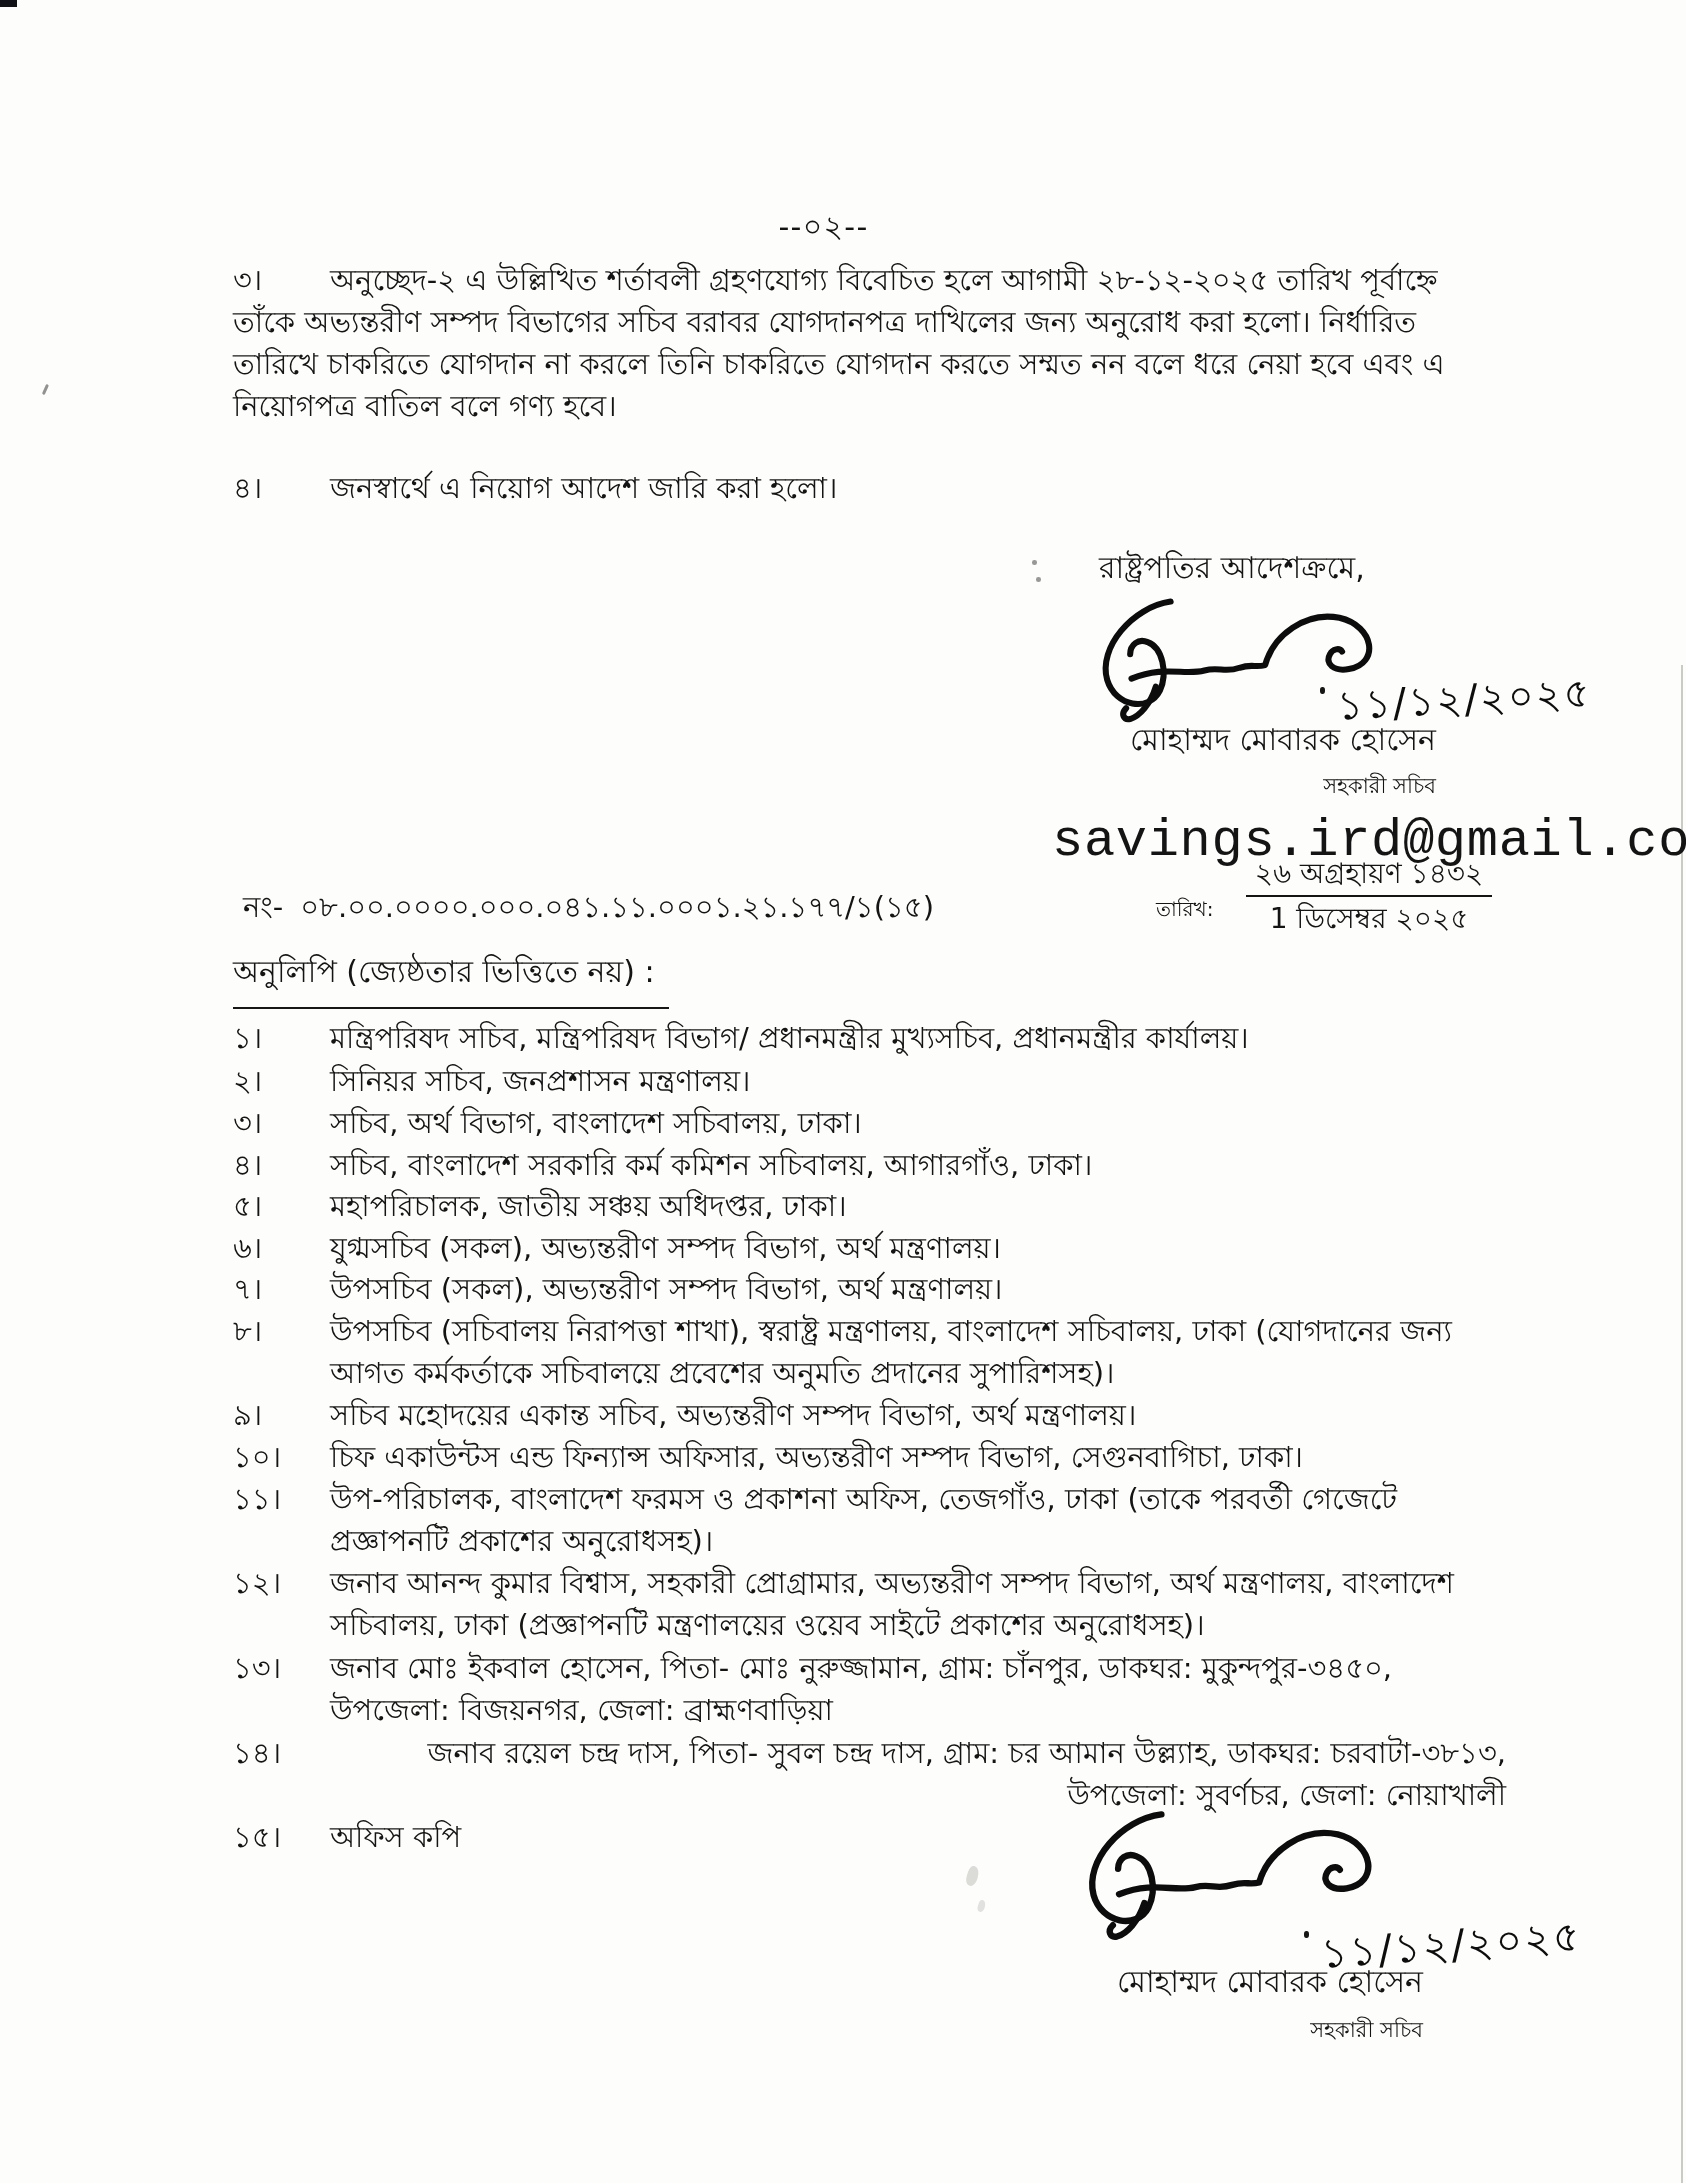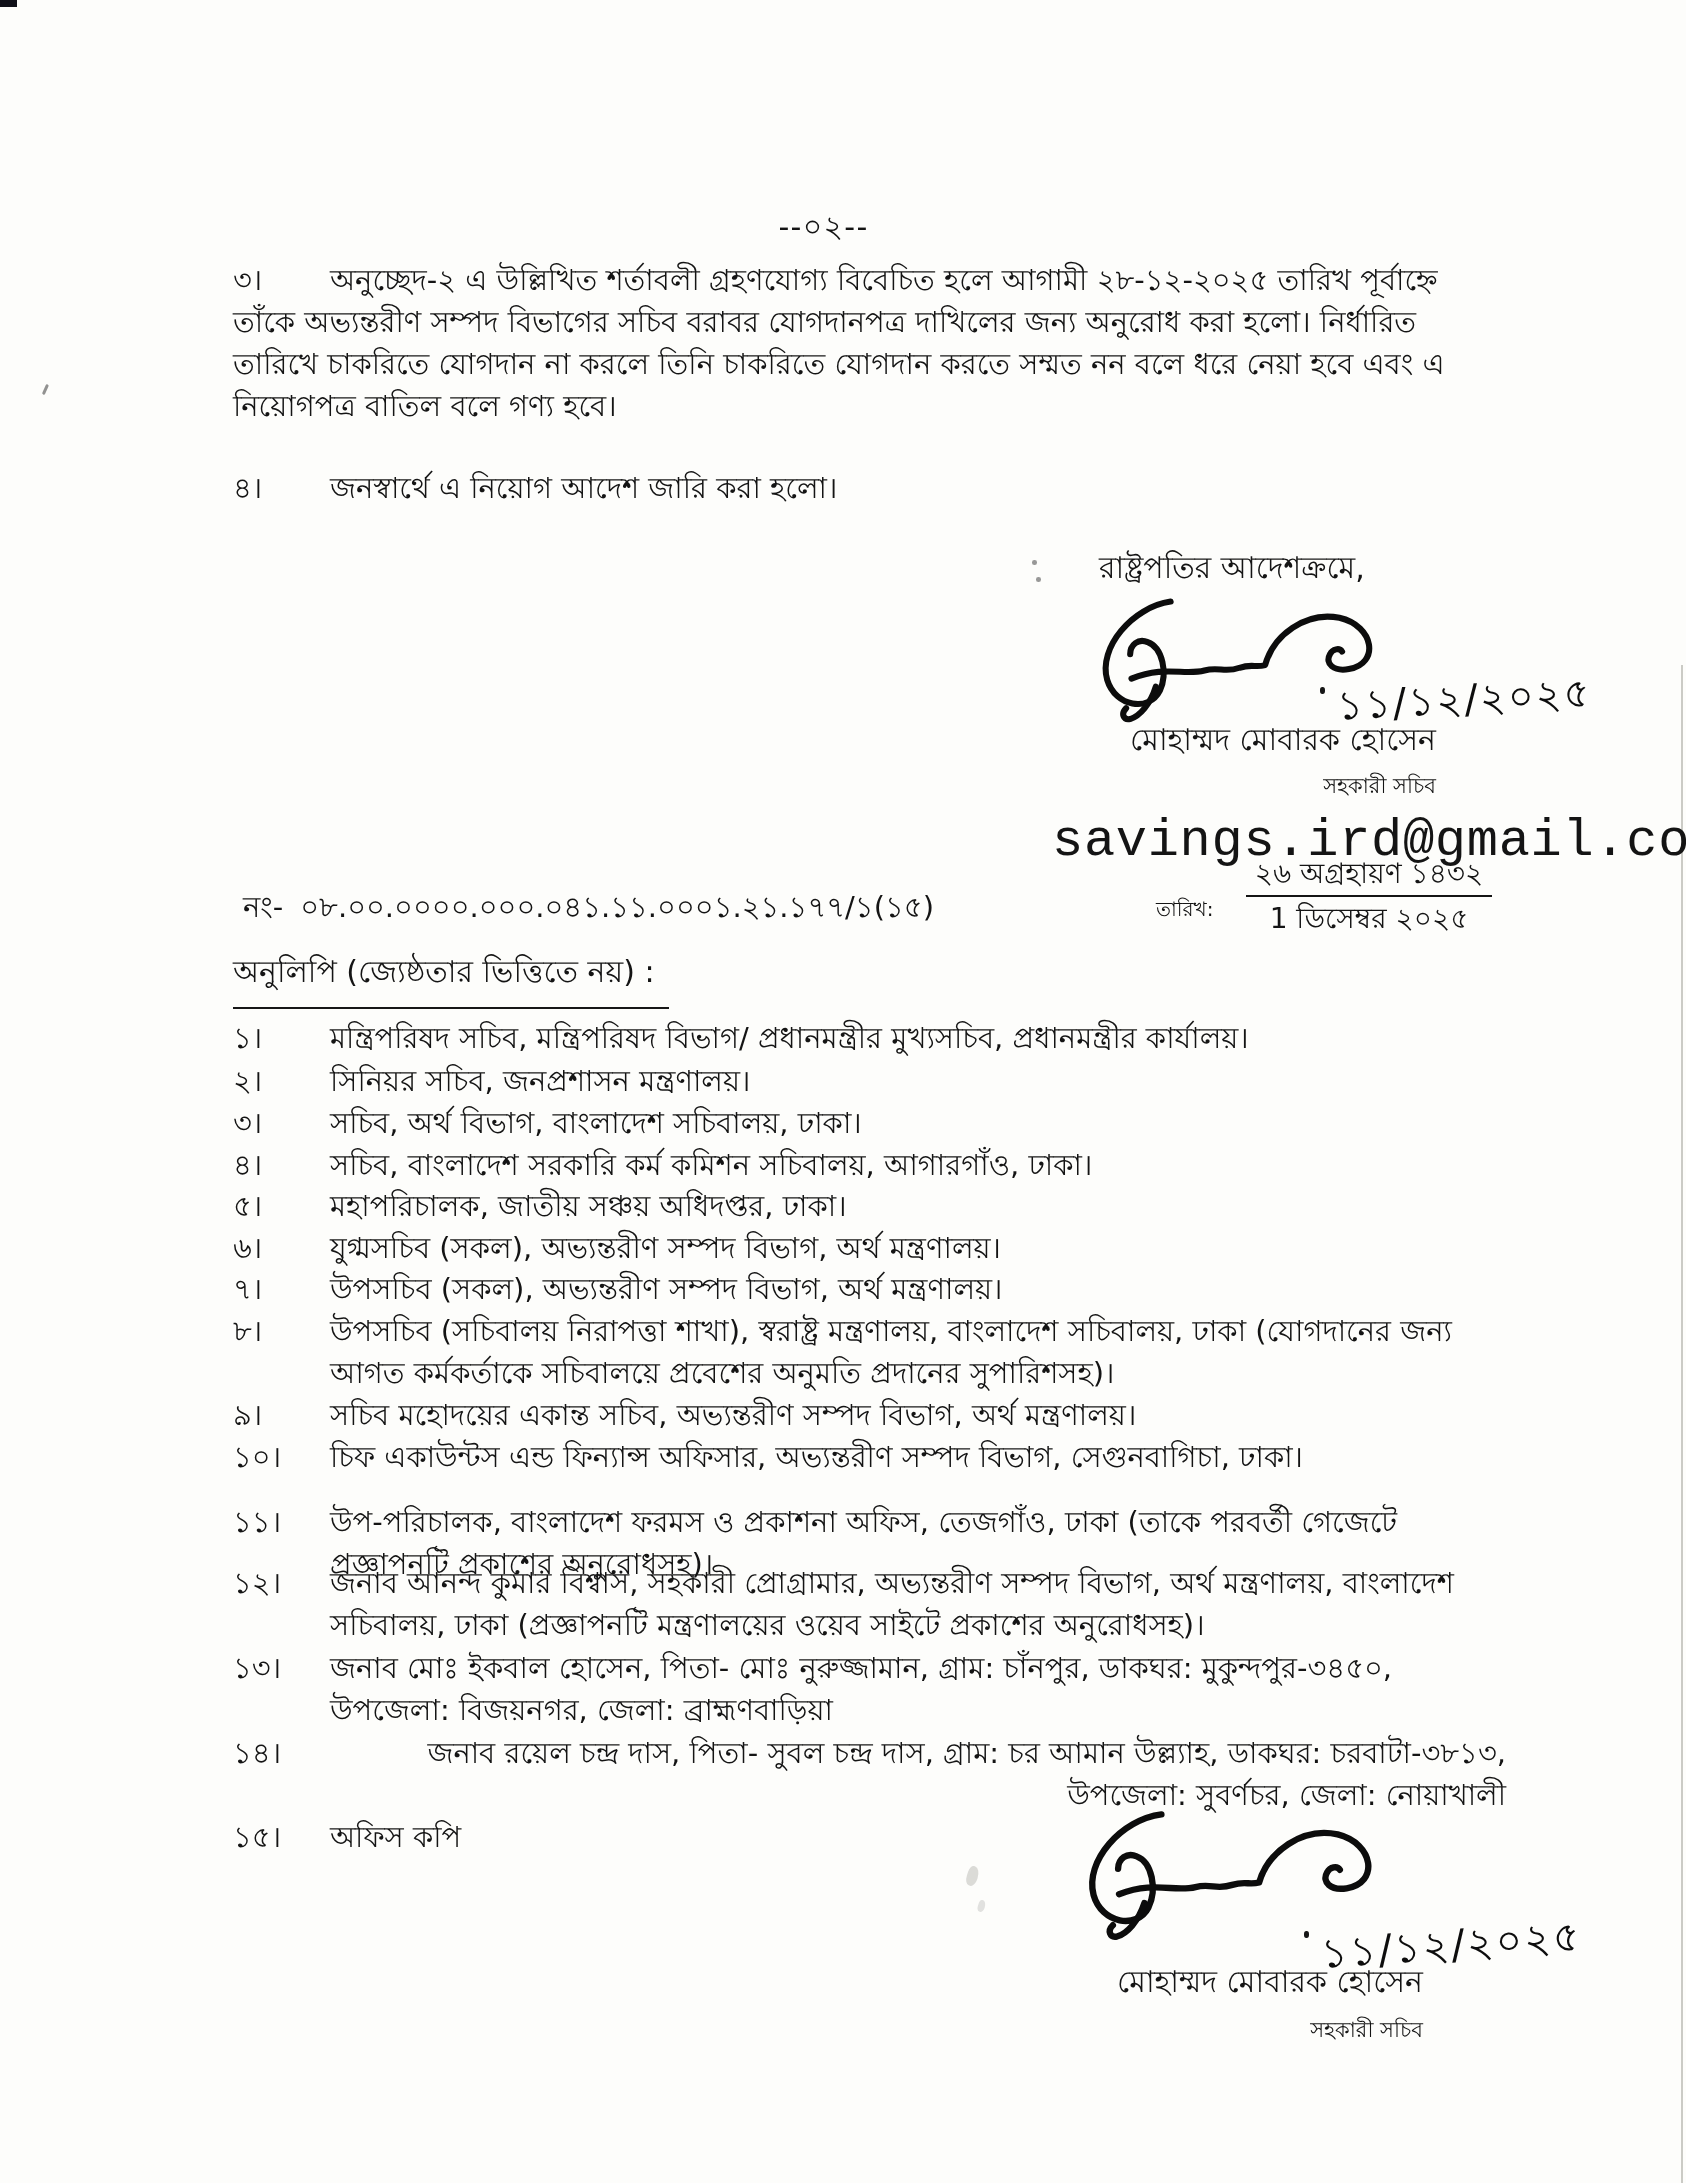--- a/index.html
+++ b/index.html
@@ -151,21 +151,21 @@
   <span class="itxt">উপসচিব (সচিবালয় নিরাপত্তা শাখা), স্বরাষ্ট্র মন্ত্রণালয়, বাংলাদেশ সচিবালয়, ঢাকা (যোগদানের জন্য আগত কর্মকর্তাকে সচিবালয়ে প্রবেশের অনুমতি প্রদানের সুপারিশসহ)।</span>
 </div>
 <div class="item bn" style="top:1394px;">
   <span class="num">৯।</span>
   <span class="itxt">সচিব মহোদয়ের একান্ত সচিব, অভ্যন্তরীণ সম্পদ বিভাগ, অর্থ মন্ত্রণালয়।</span>
 </div>
 <div class="item bn" style="top:1436px;">
   <span class="num">১০।</span>
   <span class="itxt">চিফ একাউন্টস এন্ড ফিন্যান্স অফিসার, অভ্যন্তরীণ সম্পদ বিভাগ, সেগুনবাগিচা, ঢাকা।</span>
 </div>
-<div class="item bn" style="top:1478px;margin-top:23px;">
+<div class="item bn" style="top:1478px;">
   <span class="num">১১।</span>
   <span class="itxt">উপ-পরিচালক, বাংলাদেশ ফরমস ও প্রকাশনা অফিস, তেজগাঁও, ঢাকা (তাকে পরবর্তী গেজেটে প্রজ্ঞাপনটি প্রকাশের অনুরোধসহ)।</span>
 </div>
 <div class="item bn" style="top:1562px;">
   <span class="num">১২।</span>
   <span class="itxt">জনাব আনন্দ কুমার বিশ্বাস, সহকারী প্রোগ্রামার, অভ্যন্তরীণ সম্পদ বিভাগ, অর্থ মন্ত্রণালয়, বাংলাদেশ সচিবালয়, ঢাকা (প্রজ্ঞাপনটি মন্ত্রণালয়ের ওয়েব সাইটে প্রকাশের অনুরোধসহ)।</span>
 </div>
 <div class="item bn" style="top:1647px;">
   <span class="num">১৩।</span>
   <span class="itxt">জনাব মোঃ ইকবাল হোসেন, পিতা- মোঃ নুরুজ্জামান, গ্রাম: চাঁনপুর, ডাকঘর: মুকুন্দপুর-৩৪৫০, উপজেলা: বিজয়নগর, জেলা: ব্রাহ্মণবাড়িয়া</span>

